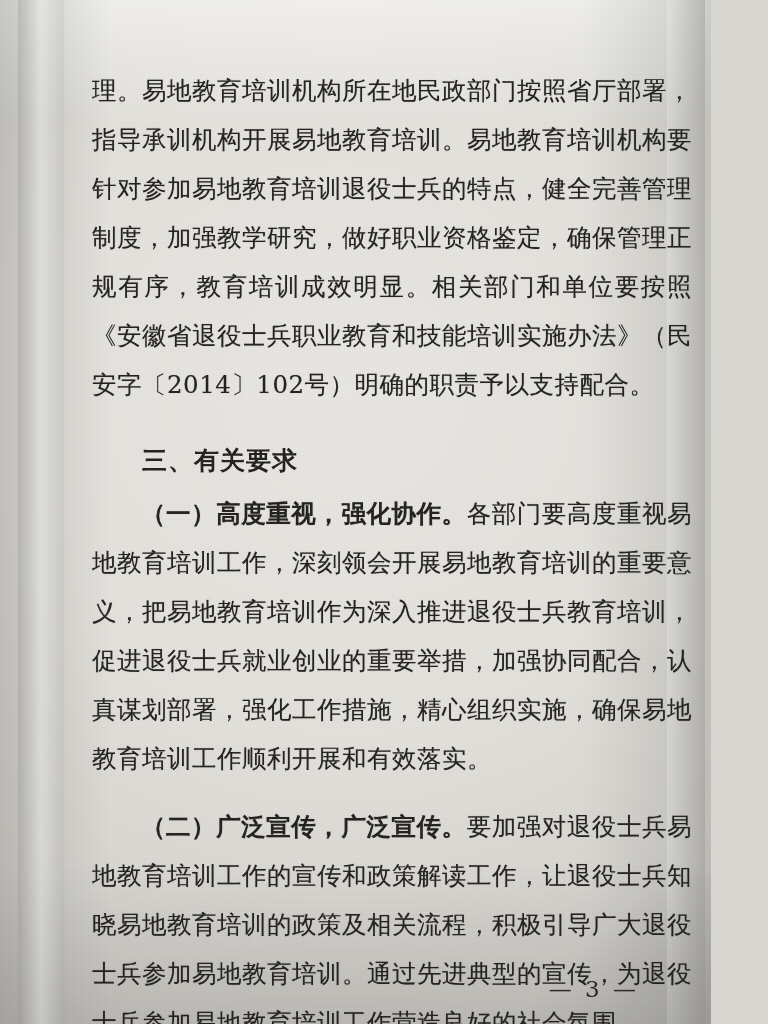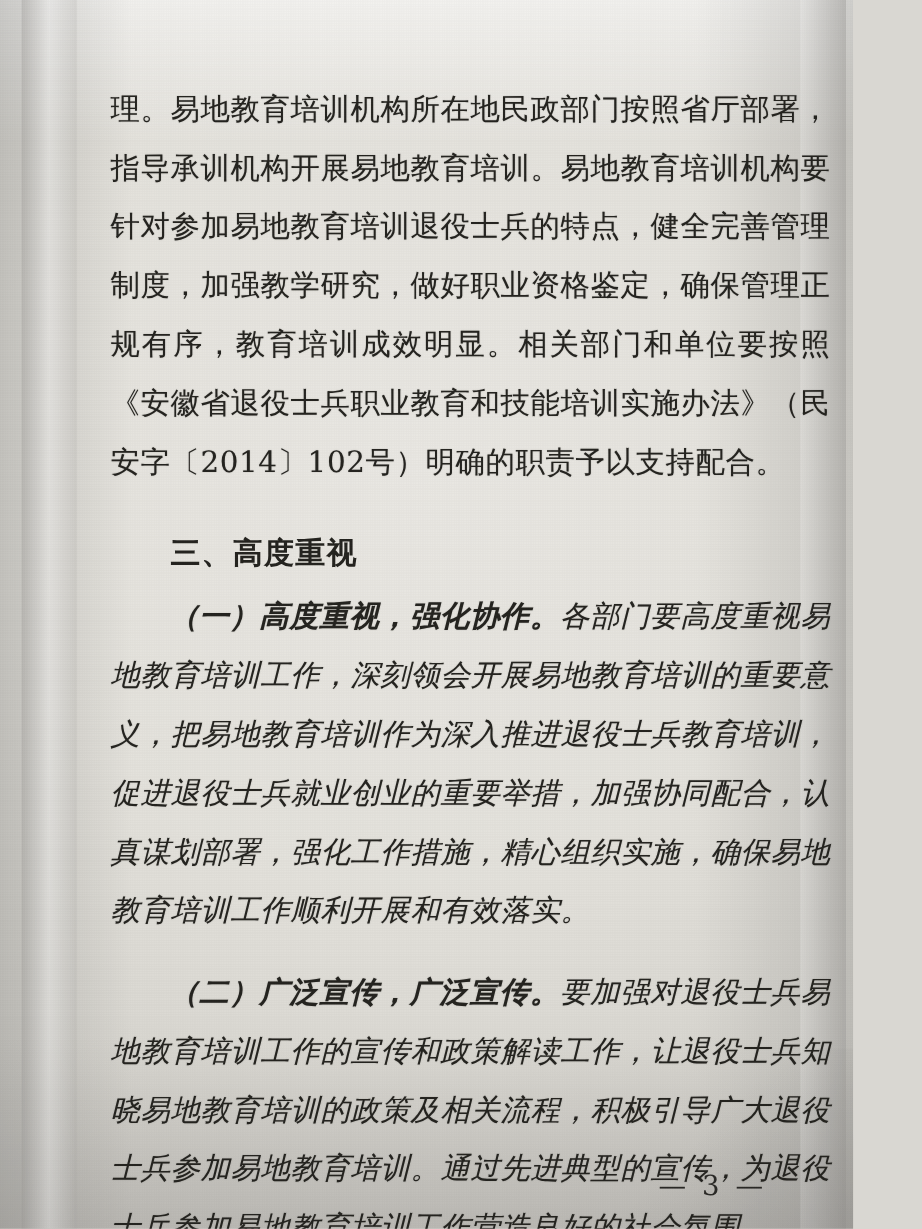--- a/index.html
+++ b/index.html
@@ -82,21 +82,20 @@
     font-size: 24.5px;
     line-height: 49px;
     letter-spacing: 0.5px;
     text-align: justify;
     text-justify: inter-ideograph;
     margin: 0 0 9px 0;
     text-shadow: 0 0 1px rgba(40,40,38,0.35);
   }
   .para.indent {
     text-indent: 2em;
-    font-style: italic;
   }
 
   .heading {
     font-size: 25px;
     line-height: 49px;
     font-weight: bold;
     text-indent: 2em;
     margin: 8px 0 4px 0;
     letter-spacing: 1px;
   }
@@ -140,21 +139,21 @@
   <div class="crease"></div>
   <div class="crease crease-2"></div>
   <div class="corner-fold"></div>
 
   <div class="doc-body">
 
     <p class="para">理。易地教育培训机构所在地民政部门按照省厅部署，指导承训机构开展易地教育培训。易地教育培训机构要针对参加易地教育培训退役士兵的特点，健全完善管理制度，加强教学研究，做好职业资格鉴定，确保管理正规有序，教育培训成效明显。相关部门和单位要按照《安徽省退役士兵职业教育和技能培训实施办法》（民安字〔2014〕102号）明确的职责予以支持配合。</p>
 
     <div class="spacer-sm"></div>
 
-    <p class="heading">三、高度重视</p>
+    <p class="heading">三、有关要求</p>
 
     <p class="para indent"><span class="b">（一）高度重视，强化协作。</span><span>各部门要高度重视易地教育培训工作，深刻领会开展易地教育培训的重要意义，把易地教育培训作为深入推进退役士兵教育培训，促进退役士兵就业创业的重要举措，加强协同配合，认真谋划部署，强化工作措施，精心组织实施，确保易地教育培训工作顺利开展和有效落实。</span></p>
 
     <div class="spacer-sm"></div>
 
     <p class="para indent"><span class="b">（二）广泛宣传，广泛宣传。</span><span>要加强对退役士兵易地教育培训工作的宣传和政策解读工作，让退役士兵知晓易地教育培训的政策及相关流程，积极引导广大退役士兵参加易地教育培训。通过先进典型的宣传，为退役士兵参加易地教育培训工作营造良好的社会氛围。</span></p>
 
   </div>
 
   <div class="page-footer">— 3 —</div>

